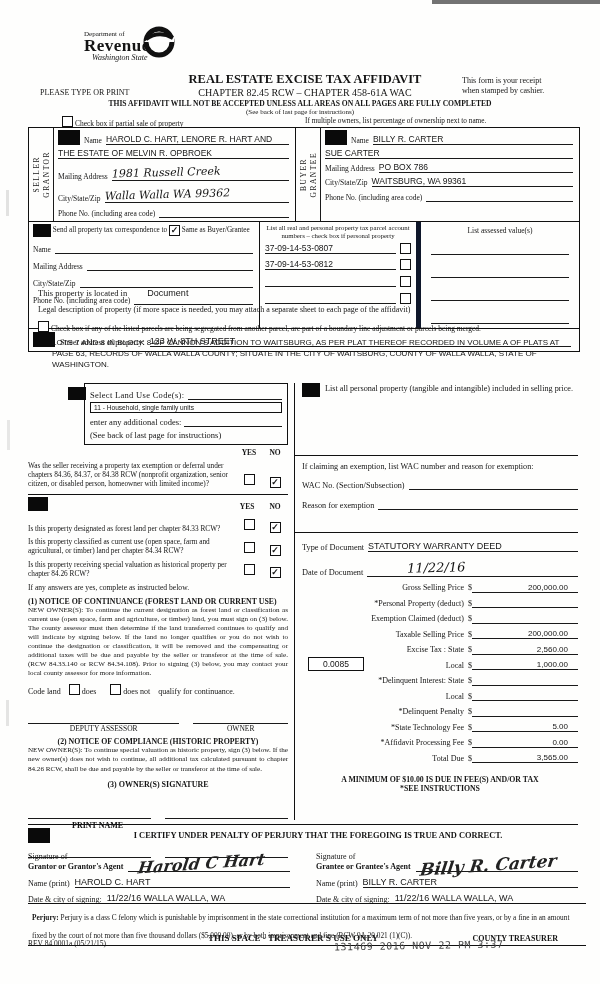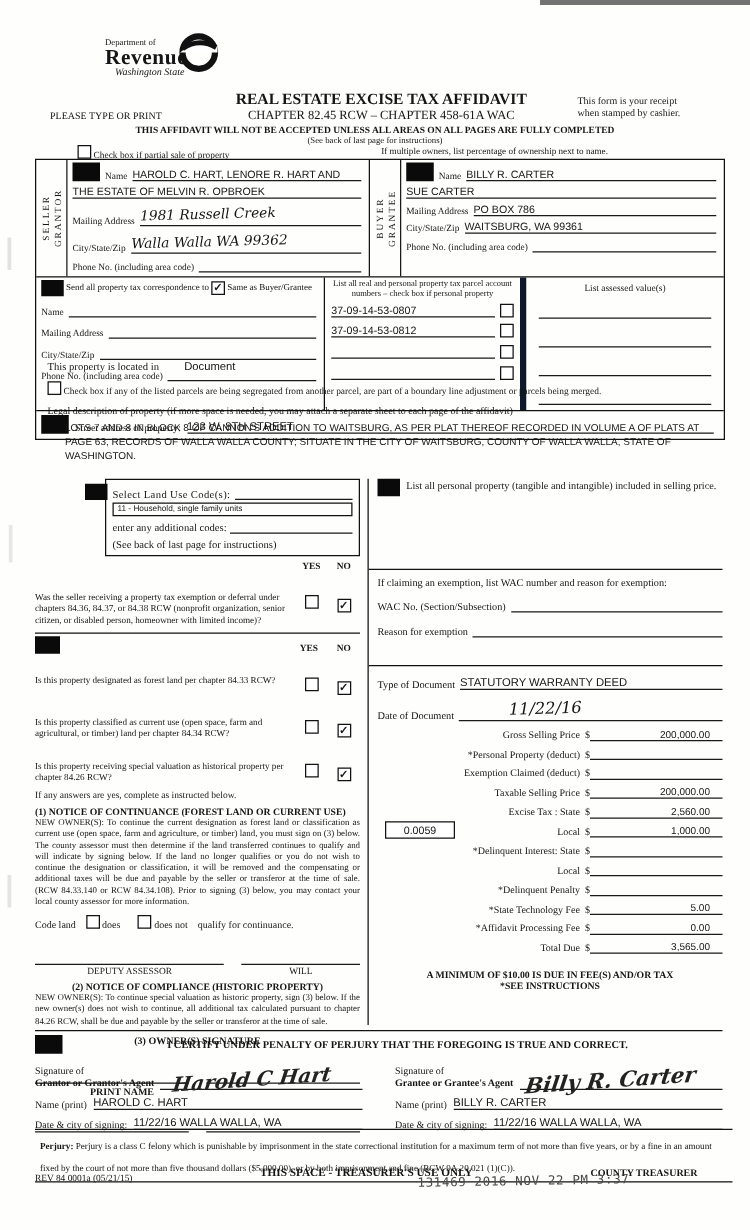--- a/index.html
+++ b/index.html
@@ -23,21 +23,21 @@
   .val{font-family:"Liberation Sans",sans-serif;font-size:8.5px;white-space:nowrap;}
   .q{font-size:7.3px;line-height:1.25;}
   .body-sm{font-size:7.1px;line-height:1.28;text-align:justify;}
   .mrow{display:flex;align-items:center;margin-top:5.5px;position:relative;font-size:8px;}
   .mlabel{width:170px;text-align:right;white-space:pre;}
   .mline{flex:1;border-bottom:1px solid #1a1a1a;text-align:right;font-family:"Liberation Sans",sans-serif;
          font-size:8px;padding-right:10px;min-height:9px;}
   .rate-box{position:absolute;left:6px;bottom:-1px;border:1.5px solid #111;padding:1px 14px;
             font-family:"Liberation Sans",sans-serif;font-size:8.5px;background:#fff;}
   .yn{display:inline-block;width:26px;text-align:center;flex:0 0 26px;}
-  .qrow{display:flex;align-items:flex-start;margin-top:16px;}
+  .qrow{display:flex;align-items:flex-end;margin-top:4px;}
   .qtext{flex:1;}
   .sigline{border-bottom:1px solid #1a1a1a;flex:1;position:relative;height:13px;}
   .artifact{position:absolute;background:#444;}
   .stamp{font-family:"DejaVu Sans Mono",monospace;color:#4a4a4a;letter-spacing:0.5px;}
 </style>
 </head>
 <body>
 
 <div class="page">
 
@@ -194,25 +194,25 @@
       <span style="font-size:8px;white-space:nowrap;">Street address of property:</span>
       <span class="fill val" style="font-size:9px;">123 W. 8TH STREET</span>
     </div>
   </div>
 
   <div class="abs" style="left:38px;top:288px;width:540px;">
     <div style="font-size:8.5px;">
       <span>This property is located in</span>
       <span class="val" style="font-size:9px;margin-left:18px;">Document</span>
     </div>
+    <div style="font-size:8px;margin-top:7px;">Legal description of property (if more space is needed, you may attach a separate sheet to each page of the affidavit)</div>
     <div style="font-size:7.5px;margin-top:7px;">
       <span class="cb"></span>
       <span>Check box if any of the listed parcels are being segregated from another parcel, are part of a boundary line adjustment or parcels being merged.</span>
     </div>
-    <div style="font-size:8px;margin-top:7px;">Legal description of property (if more space is needed, you may attach a separate sheet to each page of the affidavit)</div>
     <div class="val" style="font-size:8px;margin:5px 0 0 14px;white-space:normal;line-height:1.35;width:510px;">LOTS 7 AND 8 IN BLOCK 8 OF CANNON'S ADDITION TO WAITSBURG, AS PER PLAT THEREOF RECORDED IN VOLUME A OF PLATS AT PAGE 63, RECORDS OF WALLA WALLA COUNTY; SITUATE IN THE CITY OF WAITSBURG, COUNTY OF WALLA WALLA, STATE OF WASHINGTON.</div>
   </div>
 
   <div class="abs" style="left:28px;top:383px;width:550px;height:437px;display:flex;">
 
     <div style="width:260px;border-right:1px solid #111;padding-right:6px;">
       <div style="border:1px solid #111;margin-left:56px;padding:3px 5px 4px 5px;">
         <div class="frow" style="gap:4px;">
           <span class="marker" style="width:18px;height:13px;margin-left:-22px;"></span>
           <span style="font-size:8.5px;letter-spacing:0.3px;">Select Land Use Code(s):</span>
@@ -272,21 +272,21 @@
         <span style="margin-left:6px;">qualify for continuance.</span>
       </div>
 
       <div class="frow" style="gap:14px;margin-top:14px;">
         <div style="flex:1.6;">
           <div class="sigline"></div>
           <div class="ctr" style="font-size:7.5px;">DEPUTY ASSESSOR</div>
         </div>
         <div style="flex:1;">
           <div class="sigline"></div>
-          <div class="ctr" style="font-size:7.5px;">WILL</div>
+          <div class="ctr" style="font-size:7.5px;">OWNER</div>
         </div>
       </div>
 
       <div class="b ctr" style="font-size:7.8px;margin-top:4px;">(2) NOTICE OF COMPLIANCE (HISTORIC PROPERTY)</div>
       <div class="body-sm">NEW OWNER(S): To continue special valuation as historic property, sign (3) below. If the new owner(s) does not wish to continue, all additional tax calculated pursuant to chapter 84.26 RCW, shall be due and payable by the seller or transferor at the time of sale.</div>
       <div class="b ctr" style="font-size:8px;margin-top:6px;">(3)  OWNER(S) SIGNATURE</div>
 
       <div class="frow" style="gap:14px;margin-top:16px;">
         <div class="sigline"></div>
         <div class="sigline"></div>
@@ -340,21 +340,21 @@
           </div>
         <div class="mrow">
             <span class="mlabel">Taxable Selling Price  $</span>
             <span class="mline">200,000.00</span>
           </div>
         <div class="mrow">
             <span class="mlabel">Excise Tax : State  $</span>
             <span class="mline">2,560.00</span>
           </div>
         <div class="mrow">
-          <span class="rate-box">0.0059</span>
+          <span class="rate-box">0.0085</span>
           <span class="mlabel">Local  $</span>
           <span class="mline">1,000.00</span>
         </div>
         <div class="mrow">
             <span class="mlabel">*Delinquent Interest: State  $</span>
             <span class="mline"></span>
           </div>
         <div class="mrow">
             <span class="mlabel">Local  $</span>
             <span class="mline"></span>

